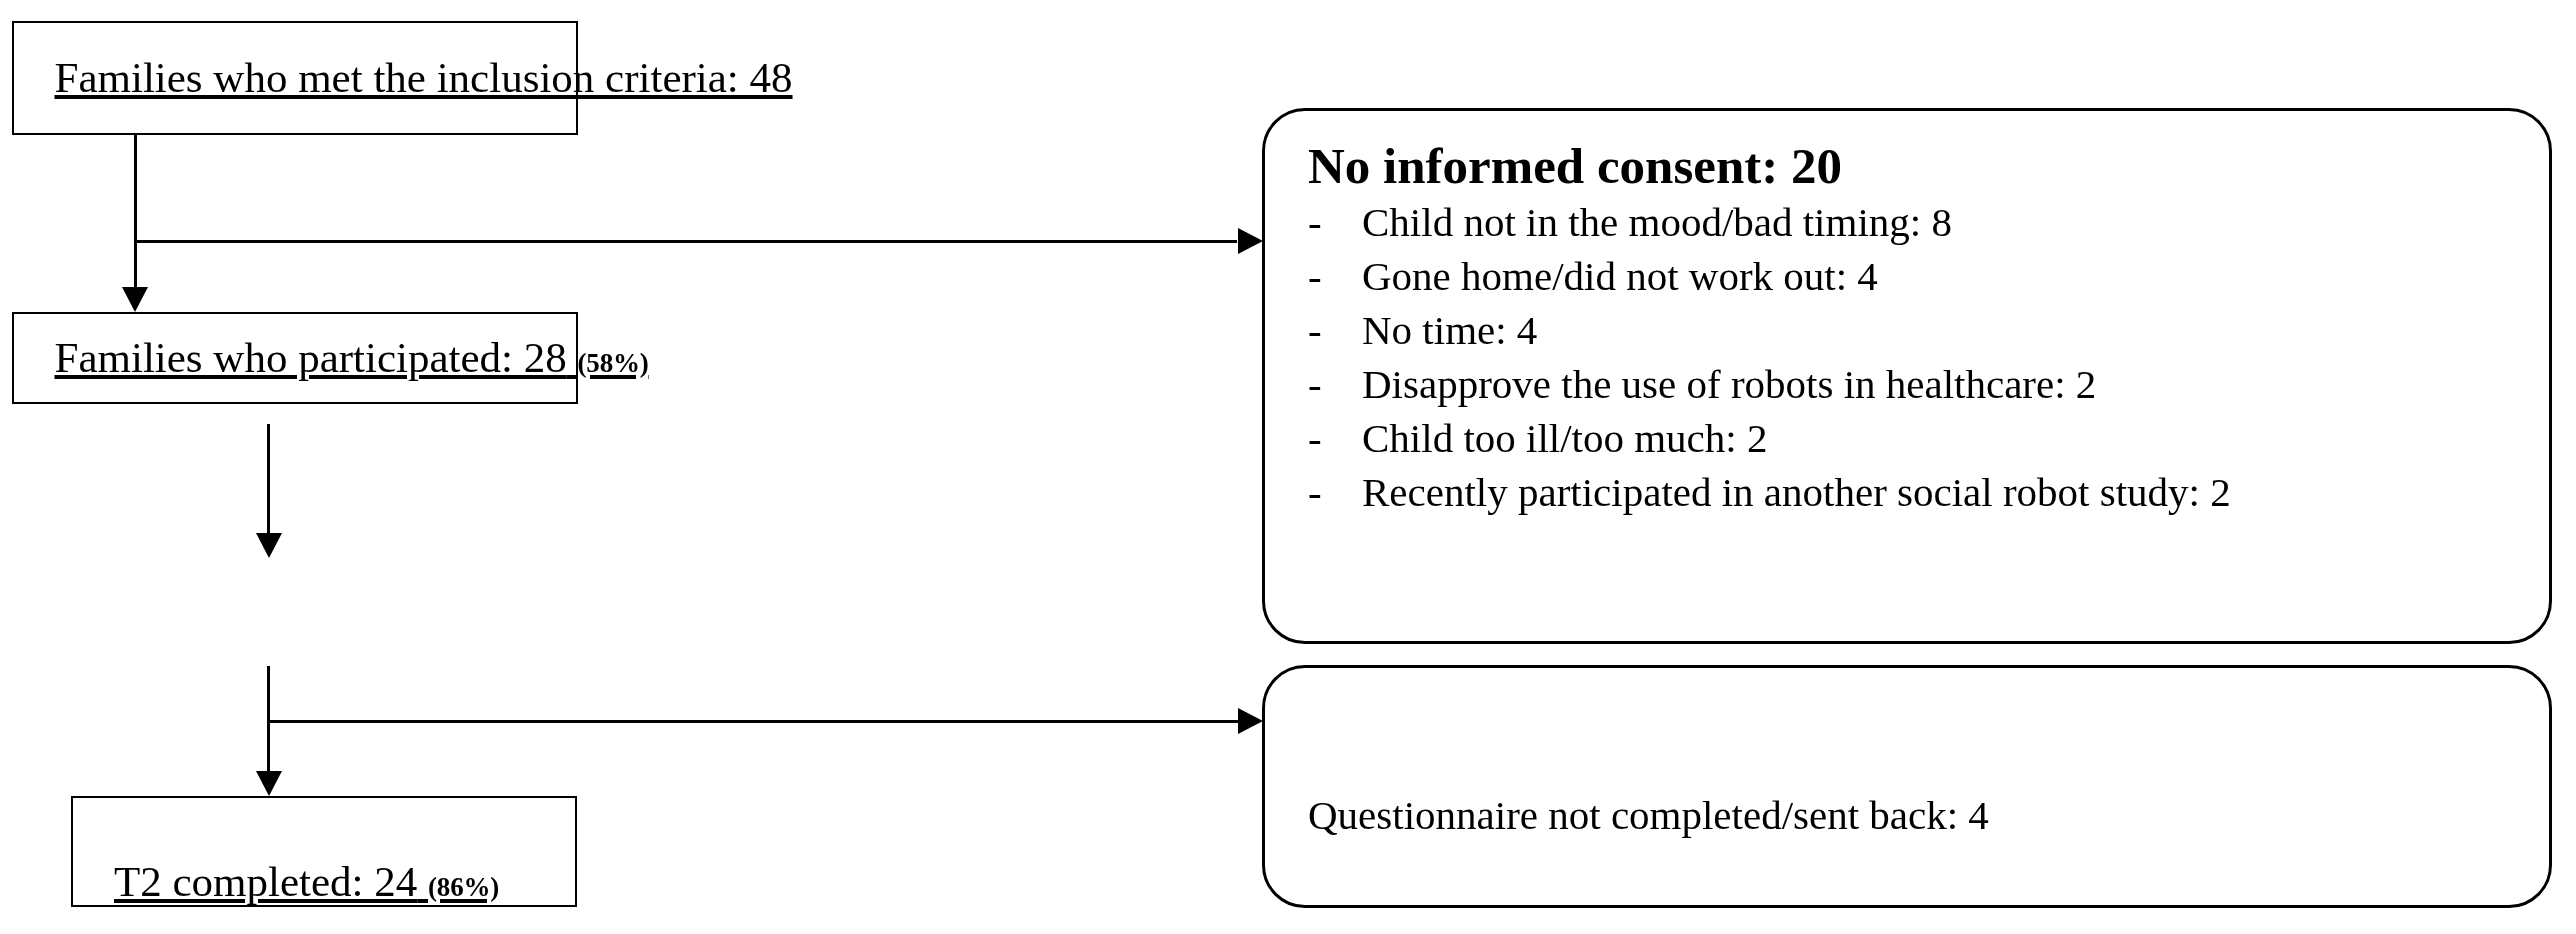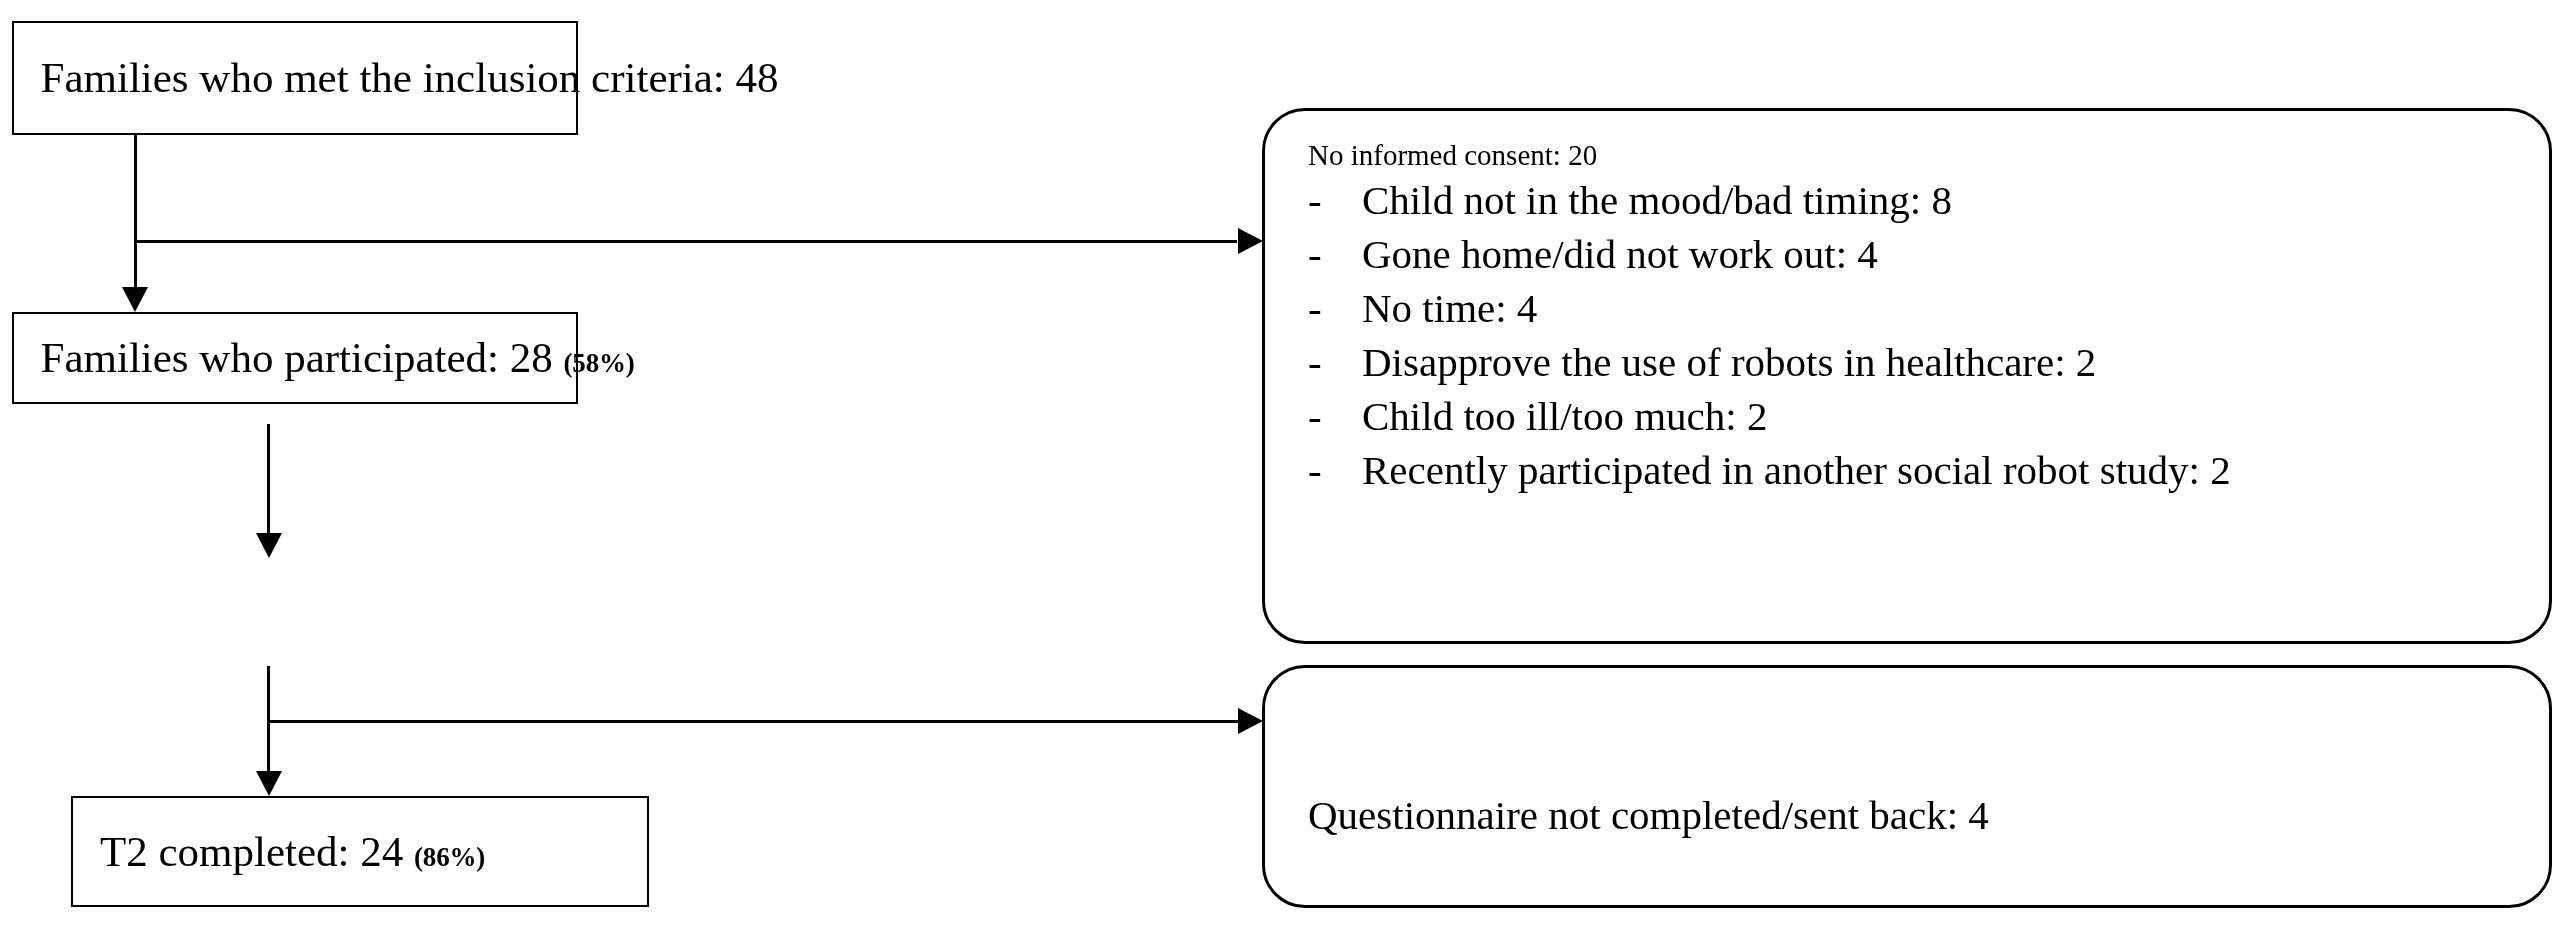--- a/index.html
+++ b/index.html
@@ -23,47 +23,49 @@
   .rect-box {
     position: absolute;
     box-sizing: border-box;
     background: #ffffff;
     border: 2.5px solid #000000;
     display: flex;
     align-items: center;
     z-index: 3;
   }
   .rect-box .box-text {
-    padding-left: 27px;
+    padding-left: 41px;
     font-size: 43px;
     line-height: 1.1;
     white-space: nowrap;
+    text-decoration: underline;
   }
   .pct {
     font-size: 27px;
     font-weight: bold;
     letter-spacing: -0.2px;
   }
 
   
   .round-box {
     position: absolute;
     box-sizing: border-box;
     background: #ffffff;
     border: 3.3px solid #000000;
     border-radius: 43px;
     z-index: 3;
   }
   .round-inner {
     padding: 30px 33px 8.2px 43px;
   }
   .rb-title {
-    font-size: 29px;
+    font-size: 51px;
     line-height: 1.0;
     white-space: nowrap;
+    font-weight: bold;
   }
   .rb-list {
     list-style: none;
     margin: 10px 0 0 0;
     padding: 0;
   }
   .rb-list li {
     display: flex;
     align-items: baseline;
     font-size: 41px;
@@ -126,21 +128,21 @@
     </div>
   </div>
 
   <div class="rect-box" style="left:11.5px; top:312px; width:566px; height:92px;">
     <div class="box-text">
       <span>Families who participated: 28</span><span>&nbsp;</span><span class="pct">(58%)</span>
     </div>
   </div>
 
 
-  <div class="rect-box" style="left:71px; top:796px; width:578px; height:111px;">
+  <div class="rect-box" style="left:71px; top:796px; width:506px; height:111px;align-items:flex-end;">
     <div class="box-text">
       <span>T2 completed: 24</span><span>&nbsp;</span><span class="pct">(86%)</span>
     </div>
   </div>
 
   <div class="vline" style="left:134px; top:134px; height:153px;"></div>
   <div class="arrow-down" style="left:122px; top:287px;"></div>
 
   <div class="hline" style="left:134px; top:240px; width:1103px;"></div>
   <div class="arrow-right" style="left:1238px; top:228px;"></div>

